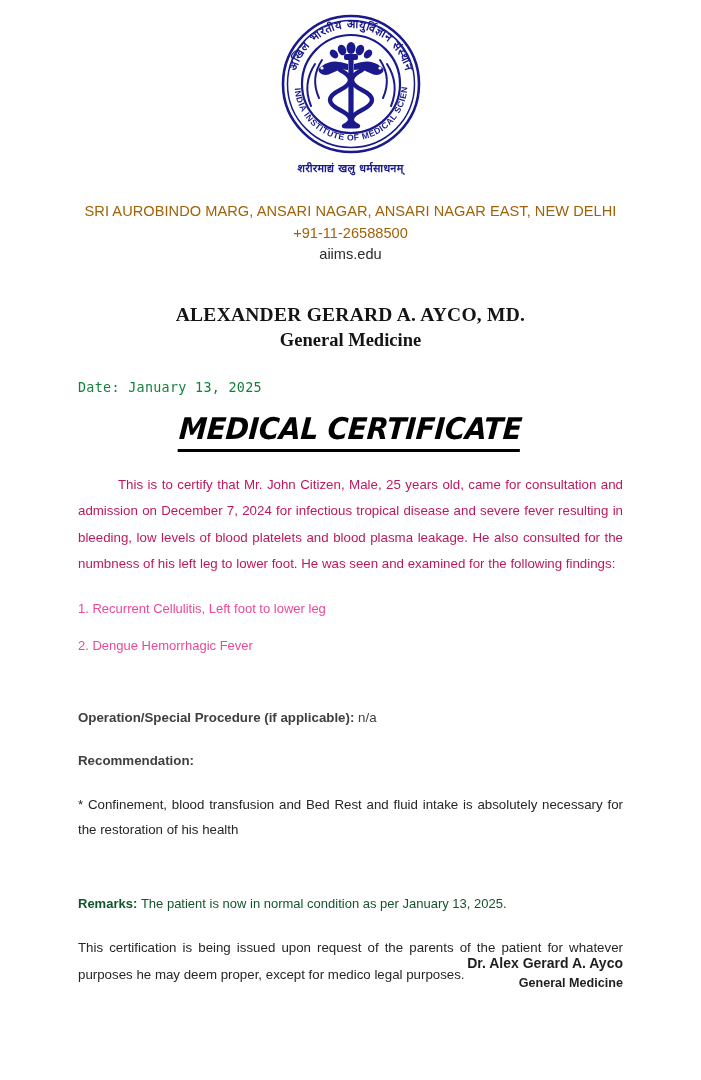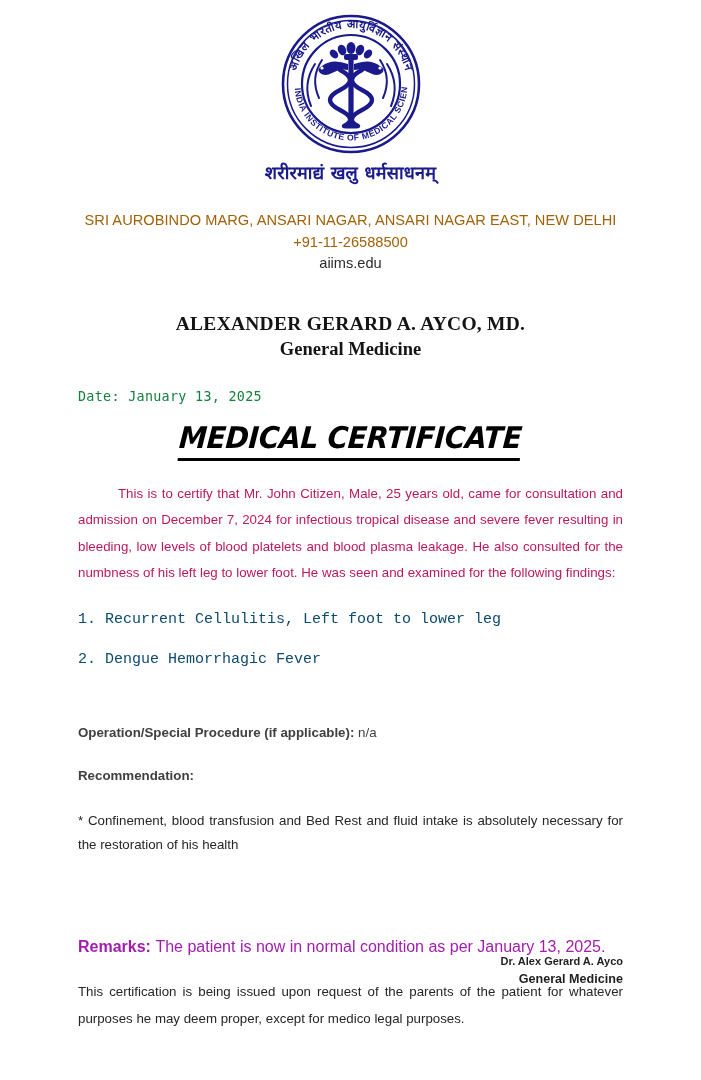--- a/index.html
+++ b/index.html
@@ -29,21 +29,21 @@
     padding-top: 12px;
     display: flex;
     flex-direction: column;
     align-items: center;
   }
 
   .logo-svg { display: block; }
 
   .logo-motto {
     font-family: "DejaVu Sans", sans-serif;
-    font-size: 18px;
+    font-size: 11px;
     color: #1a1a8c;
     font-weight: 700;
     letter-spacing: 0.2px;
     margin-top: -2px;
   }
 
   
   .inst-header {
     margin-top: 26px;
     text-align: center;
@@ -115,24 +115,23 @@
     margin-top: 20px;
     font-size: 13.3px;
     line-height: 1.98;
     text-align: justify;
     color: #be185d;
   }
   .body-para.indented { text-indent: 40px; }
 
   .finding {
     margin-top: 16px;
-    font-size: 15px;
+    font-size: 13px;
     line-height: 1.6;
-    color: #0c4a6e;
-    font-family: Liberation Mono, monospace;
+    color: #ec4899;
   }
   .finding.first { margin-top: 22px; }
 
   .section-line {
     font-size: 13.3px;
     line-height: 1.6;
     color: #404040;
   }
   .section-line.op { margin-top: 50px; }
   .section-line.reco { margin-top: 22px; }
@@ -141,44 +140,44 @@
 
   .reco-body {
     margin-top: 22px;
     font-size: 13.3px;
     line-height: 1.85;
     text-align: justify;
     color: #262626;
   }
 
   .remarks-line {
-    margin-top: 76px;
-    font-size: 16px;
+    margin-top: 52px;
+    font-size: 13px;
     line-height: 1.6;
-    color: #a21caf;
+    color: #14532d;
   }
 
   .closing-para {
     margin-top: 20px;
     font-size: 13.3px;
     line-height: 1.98;
     text-align: justify;
     color: #262626;
   }
 
   
   .signature-block {
     position: absolute;
     right: 78px;
     top: 953px;
     text-align: right;
     line-height: 1.5;
   }
   .sig-name {
-    font-size: 11px;
+    font-size: 14px;
     font-weight: bold;
     color: #1f1f1f;
   }
   .sig-dept {
     font-size: 12.6px;
     font-weight: bold;
     color: #1f1f1f;
   }
 </style>
 </head>

